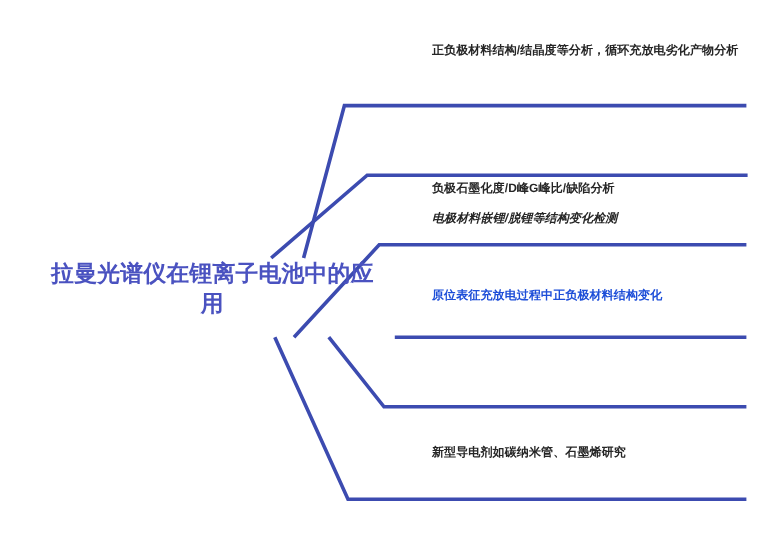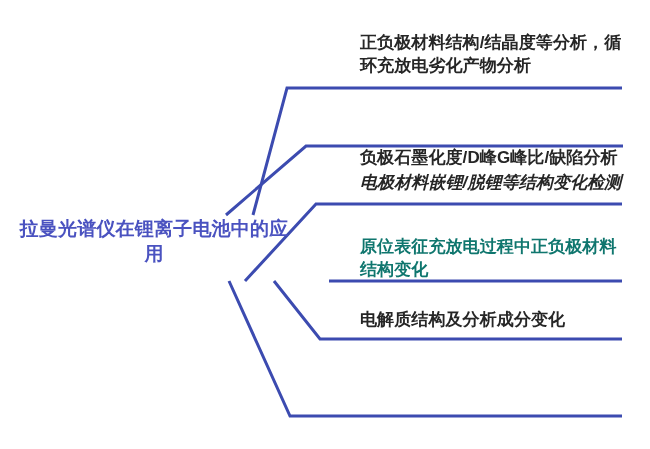--- a/index.html
+++ b/index.html
@@ -31,21 +31,21 @@
     text-align: center;
     color: #4a52c0;
     font-size: 19px;
     font-weight: bold;
     line-height: 25px;
     letter-spacing: 0.2px;
   }
   .branch-label {
     position: absolute;
     color: #262626;
-    font-size: 17px;
+    font-size: 10px;
     font-weight: bold;
     line-height: 23px;
     letter-spacing: 0.1px;
     width: 268px;
   }
   .b1 { left: 360px; top: 31px; }
   .b2 { left: 360px; top: 112px; margin-top: 34px; }
   .b3 { left: 360px; top: 171px; }
   .b4 { left: 360px; top: 235px; }
   .b5 { left: 360px; top: 308px; }
@@ -60,21 +60,21 @@
     <g fill="none" stroke="#3c4bb0" stroke-width="3" stroke-linecap="butt" stroke-linejoin="miter">
       <polyline points="253,215 287,88 622,88"></polyline>
       <polyline points="226,215 306,146 623,146"></polyline>
       <polyline points="245,281 316,204 622,204"></polyline>
       <polyline points="329,281 622,281"></polyline>
       <polyline points="274,281 320,339 622,339"></polyline>
       <polyline points="229,281 290,416 622,416"></polyline>
     </g>
   </svg>
 
-  <div class="root-title" style="color: rgb(74, 82, 192);">拉曼光谱仪在锂离子电池中的应用</div>
+  <div class="root-title" style="color: rgb(74, 82, 192); margin-left: 23px;">拉曼光谱仪在锂离子电池中的应用</div>
 
   <div class="branch-label b1" style="color: rgb(38, 38, 38);">正负极材料结构/结晶度等分析，循环充放电劣化产物分析</div>
   <div class="branch-label b2" style="color: rgb(38, 38, 38);">负极石墨化度/D峰G峰比/缺陷分析</div>
   <div class="branch-label b3" style="color: rgb(38, 38, 38); font-style: italic;">电极材料嵌锂/脱锂等结构变化检测</div>
-  <div class="branch-label b4" style="color: #0f766e;">原位表征充放电过程中正负极材料结构变化</div>
-  <div class="branch-label b5" style="color: rgb(38, 38, 38);">电解质结构及分析成分变化</div>
+  <div class="branch-label b4" style="color: #1d4ed8;">原位表征充放电过程中正负极材料结构变化</div>
+  <div class="branch-label b6" style="color: rgb(38, 38, 38);">新型导电剂如碳纳米管、石墨烯研究</div>
 
 </div>
 
 </body></html>

